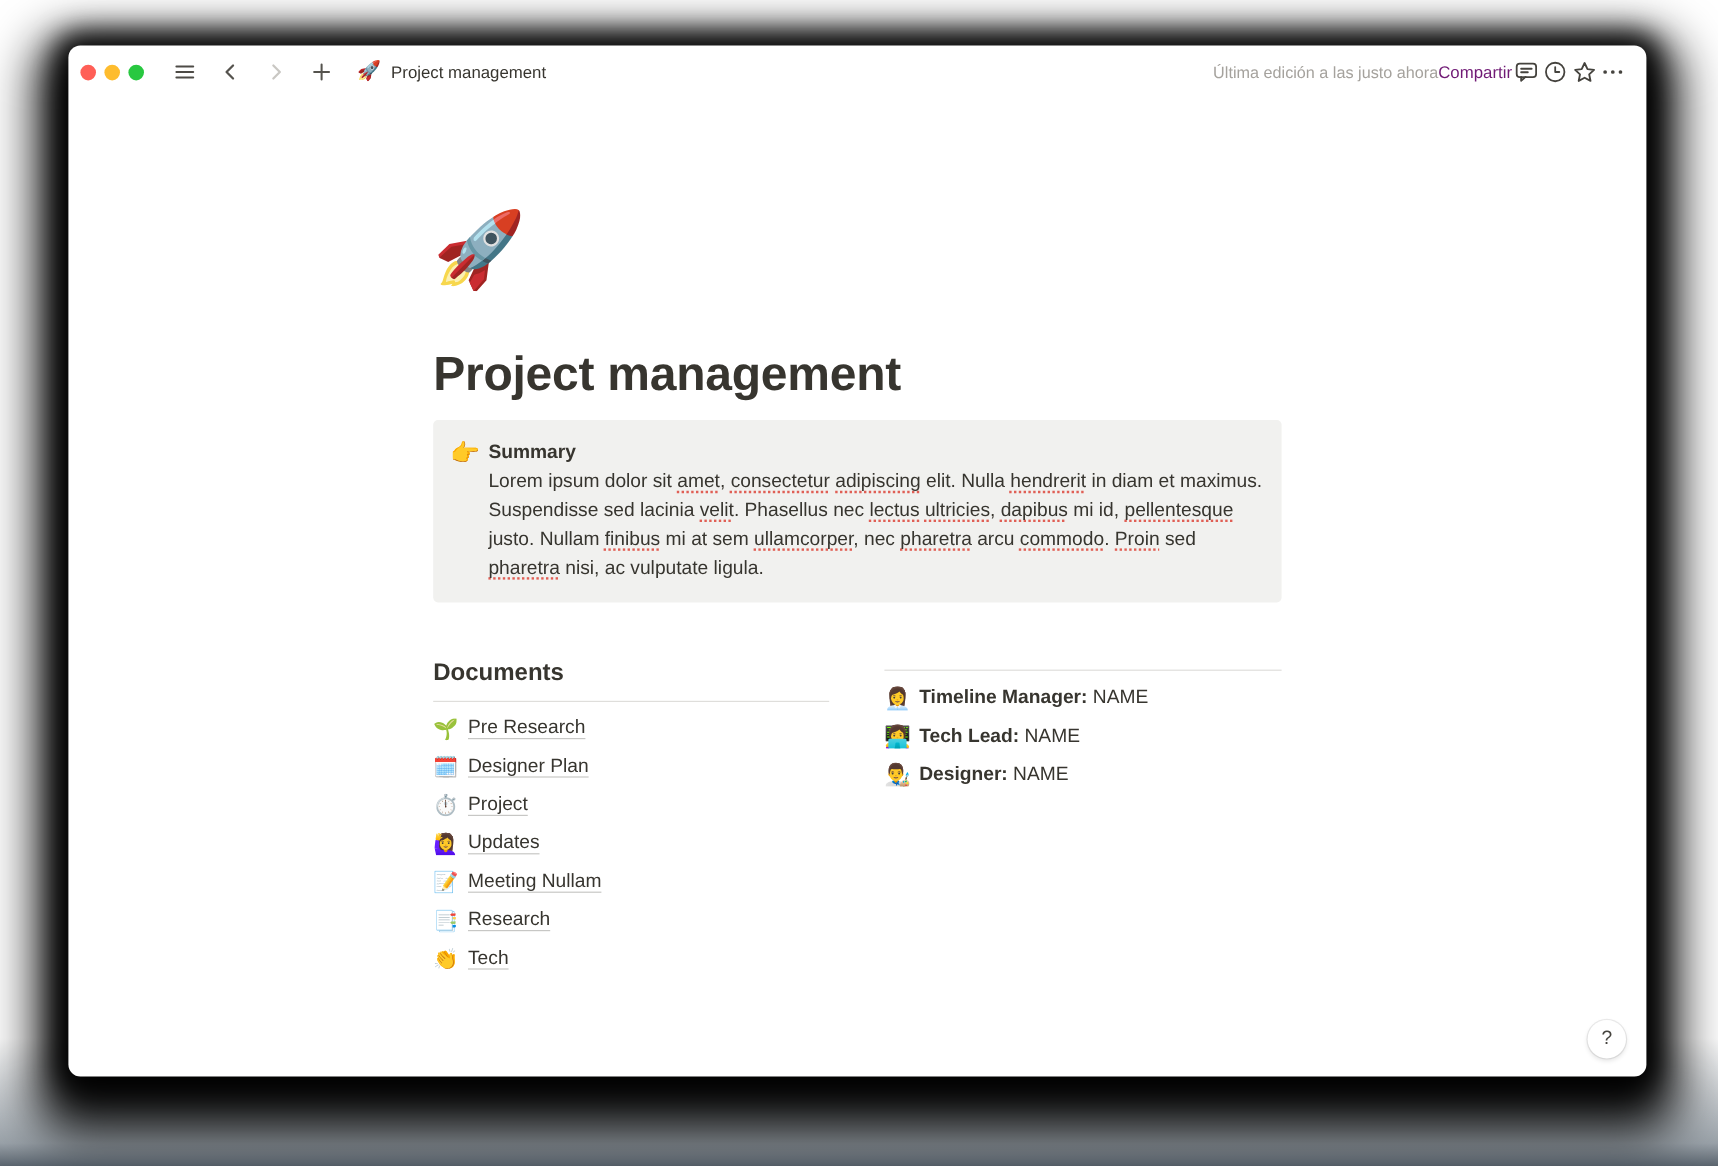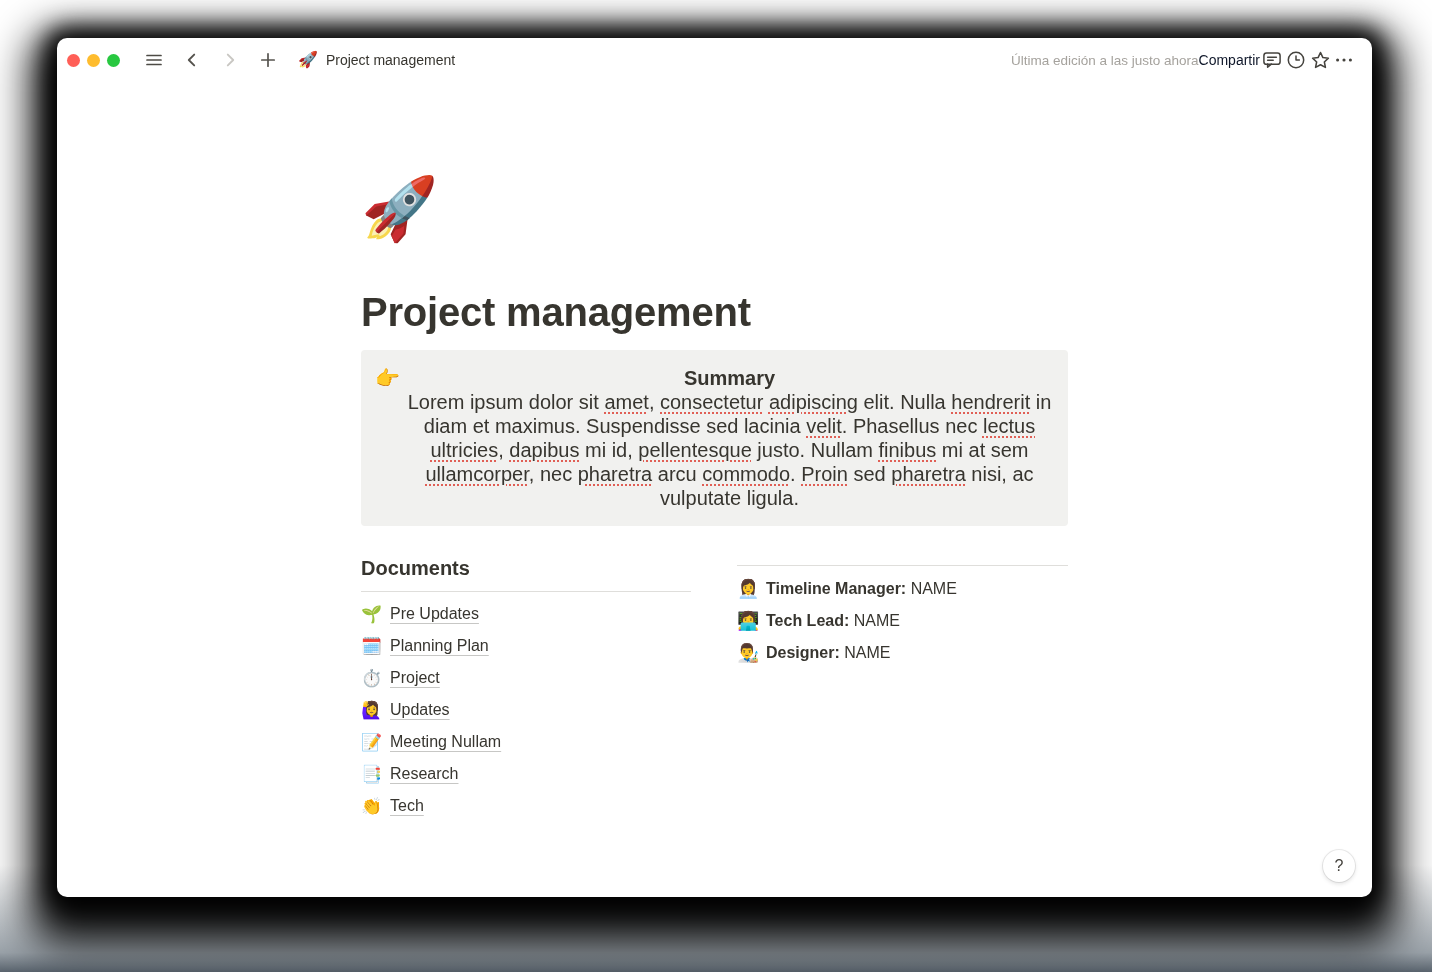--- a/index.html
+++ b/index.html
@@ -36,21 +36,21 @@
   .icon-btn {
     display: flex; align-items: center; justify-content: center;
     width: 24px; height: 24px; border-radius: 4px; cursor: pointer;
   }
   .breadcrumb { display: flex; align-items: center; gap: 8px; cursor: pointer; margin-left: 4px; }
   .breadcrumb .crumb-icon { font-size: 16px; line-height: 1; }
   .breadcrumb .crumb-label { font-size: 14px; color: #37352f; }
 
   .toolbar-right { margin-left: auto; display: flex; align-items: center; }
   .edited-status { font-size: 13.5px; color: #a5a29d; }
-  .share-btn { font-size: 14px; color: #0f172a; cursor: pointer; }
+  .share-btn { font-size: 14px; color: #701a75; cursor: pointer; }
 
   
   .content { height: calc(100% - 44px); overflow: hidden; position: relative; }
   .page-column { width: 707px; margin: 0 auto; padding-top: 92px; }
 
   .page-icon { font-size: 62px; line-height: 70px; cursor: pointer; display: inline-block; }
 
   .page-title {
     margin-top: 44px;
     font-size: 40px;
@@ -63,33 +63,33 @@
   
   .callout {
     margin-top: 14px;
     background: #f1f1ef;
     border-radius: 4px;
     padding: 16px 16px 16px 14px;
     display: flex;
     align-items: flex-start;
   }
   .callout-icon { font-size: 20px; line-height: 24px; width: 24px; text-align: center; flex: none; cursor: pointer; }
-  .callout-content { margin-left: 8px; font-size: 20px; line-height: 24px; color: #37352f; text-align: center; }
+  .callout-content { margin-left: 8px; font-size: 16px; line-height: 24px; color: #37352f; }
   .callout-heading { font-weight: 700; }
   .callout-body .miss {
     text-decoration: underline;
     text-decoration-style: dotted;
     text-decoration-color: #e05f55;
     text-decoration-thickness: 2px;
     text-underline-offset: 3px;
   }
 
   
   .columns {
-    margin-top: 29px;
+    margin-top: 46px;
     display: grid;
     grid-template-columns: 330px 331px;
     column-gap: 46px;
   }
   .section-heading {
     font-size: 20px;
     line-height: 26px;
     font-weight: 700;
     color: #37352f;
   }
@@ -227,25 +227,25 @@
       </div>
 
       <div class="columns">
 
         <div class="column">
           <h3 class="section-heading">Documents</h3>
           <div class="divider"></div>
           <div class="doc-list">
             <div class="doc-item">
               <span class="doc-icon">🌱</span>
-              <span class="doc-label">Pre Updates</span>
+              <span class="doc-label">Pre Research</span>
             </div>
             <div class="doc-item">
               <span class="doc-icon">🗓️</span>
-              <span class="doc-label">Planning Plan</span>
+              <span class="doc-label">Designer Plan</span>
             </div>
             <div class="doc-item">
               <span class="doc-icon">⏱️</span>
               <span class="doc-label">Project</span>
             </div>
             <div class="doc-item">
               <span class="doc-icon">🙋‍♀️</span>
               <span class="doc-label">Updates</span>
             </div>
             <div class="doc-item">

